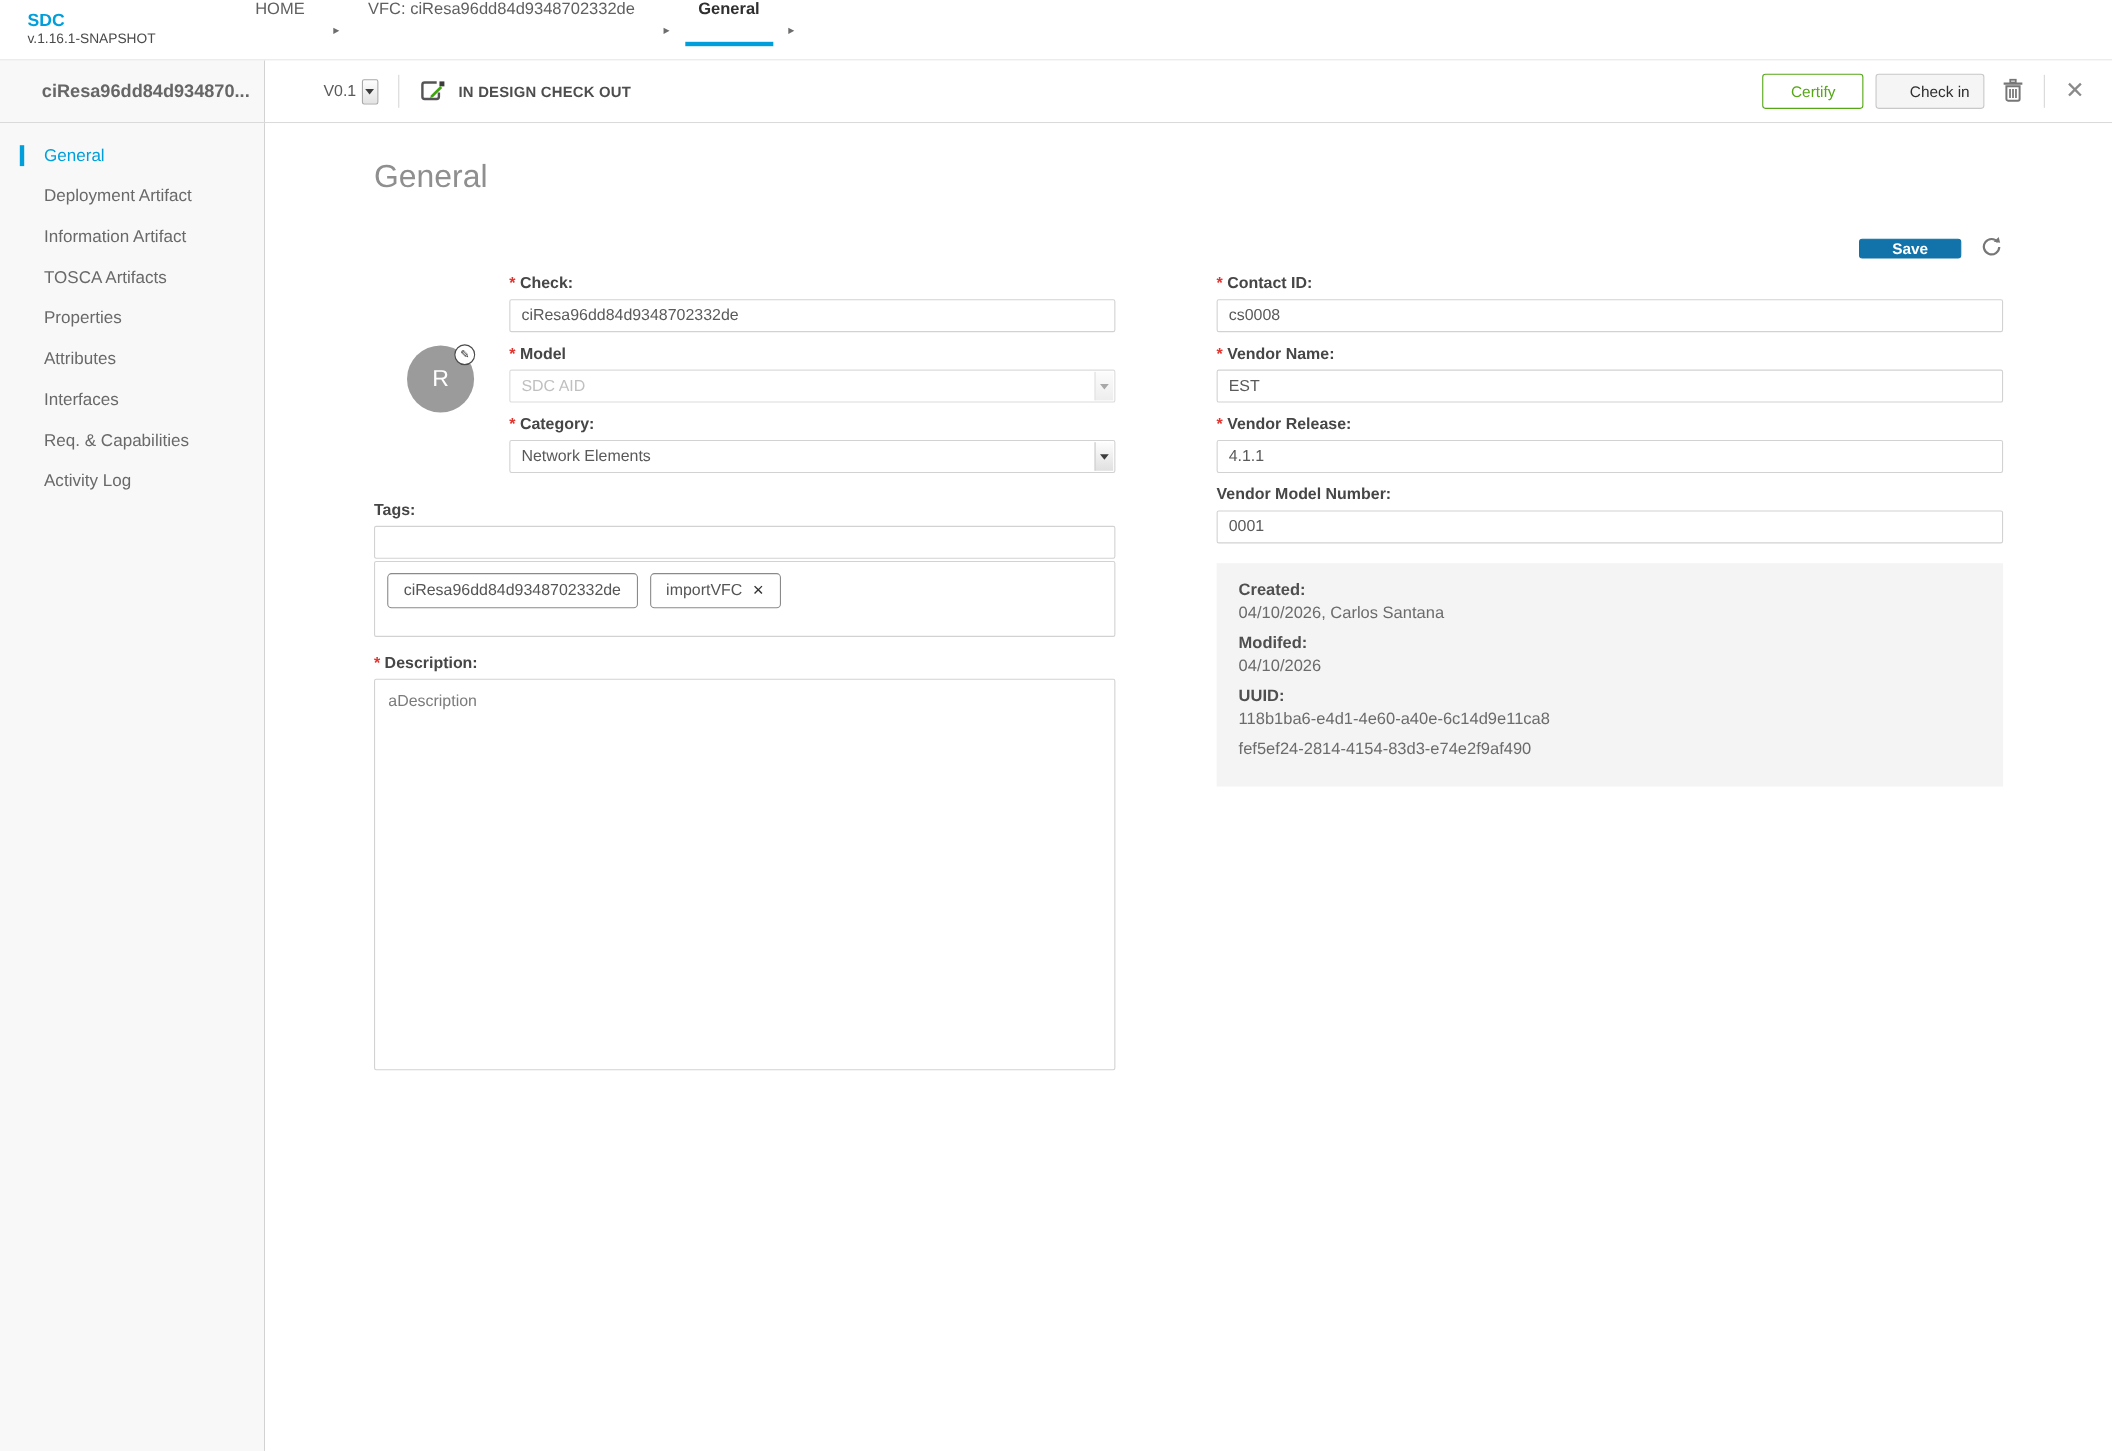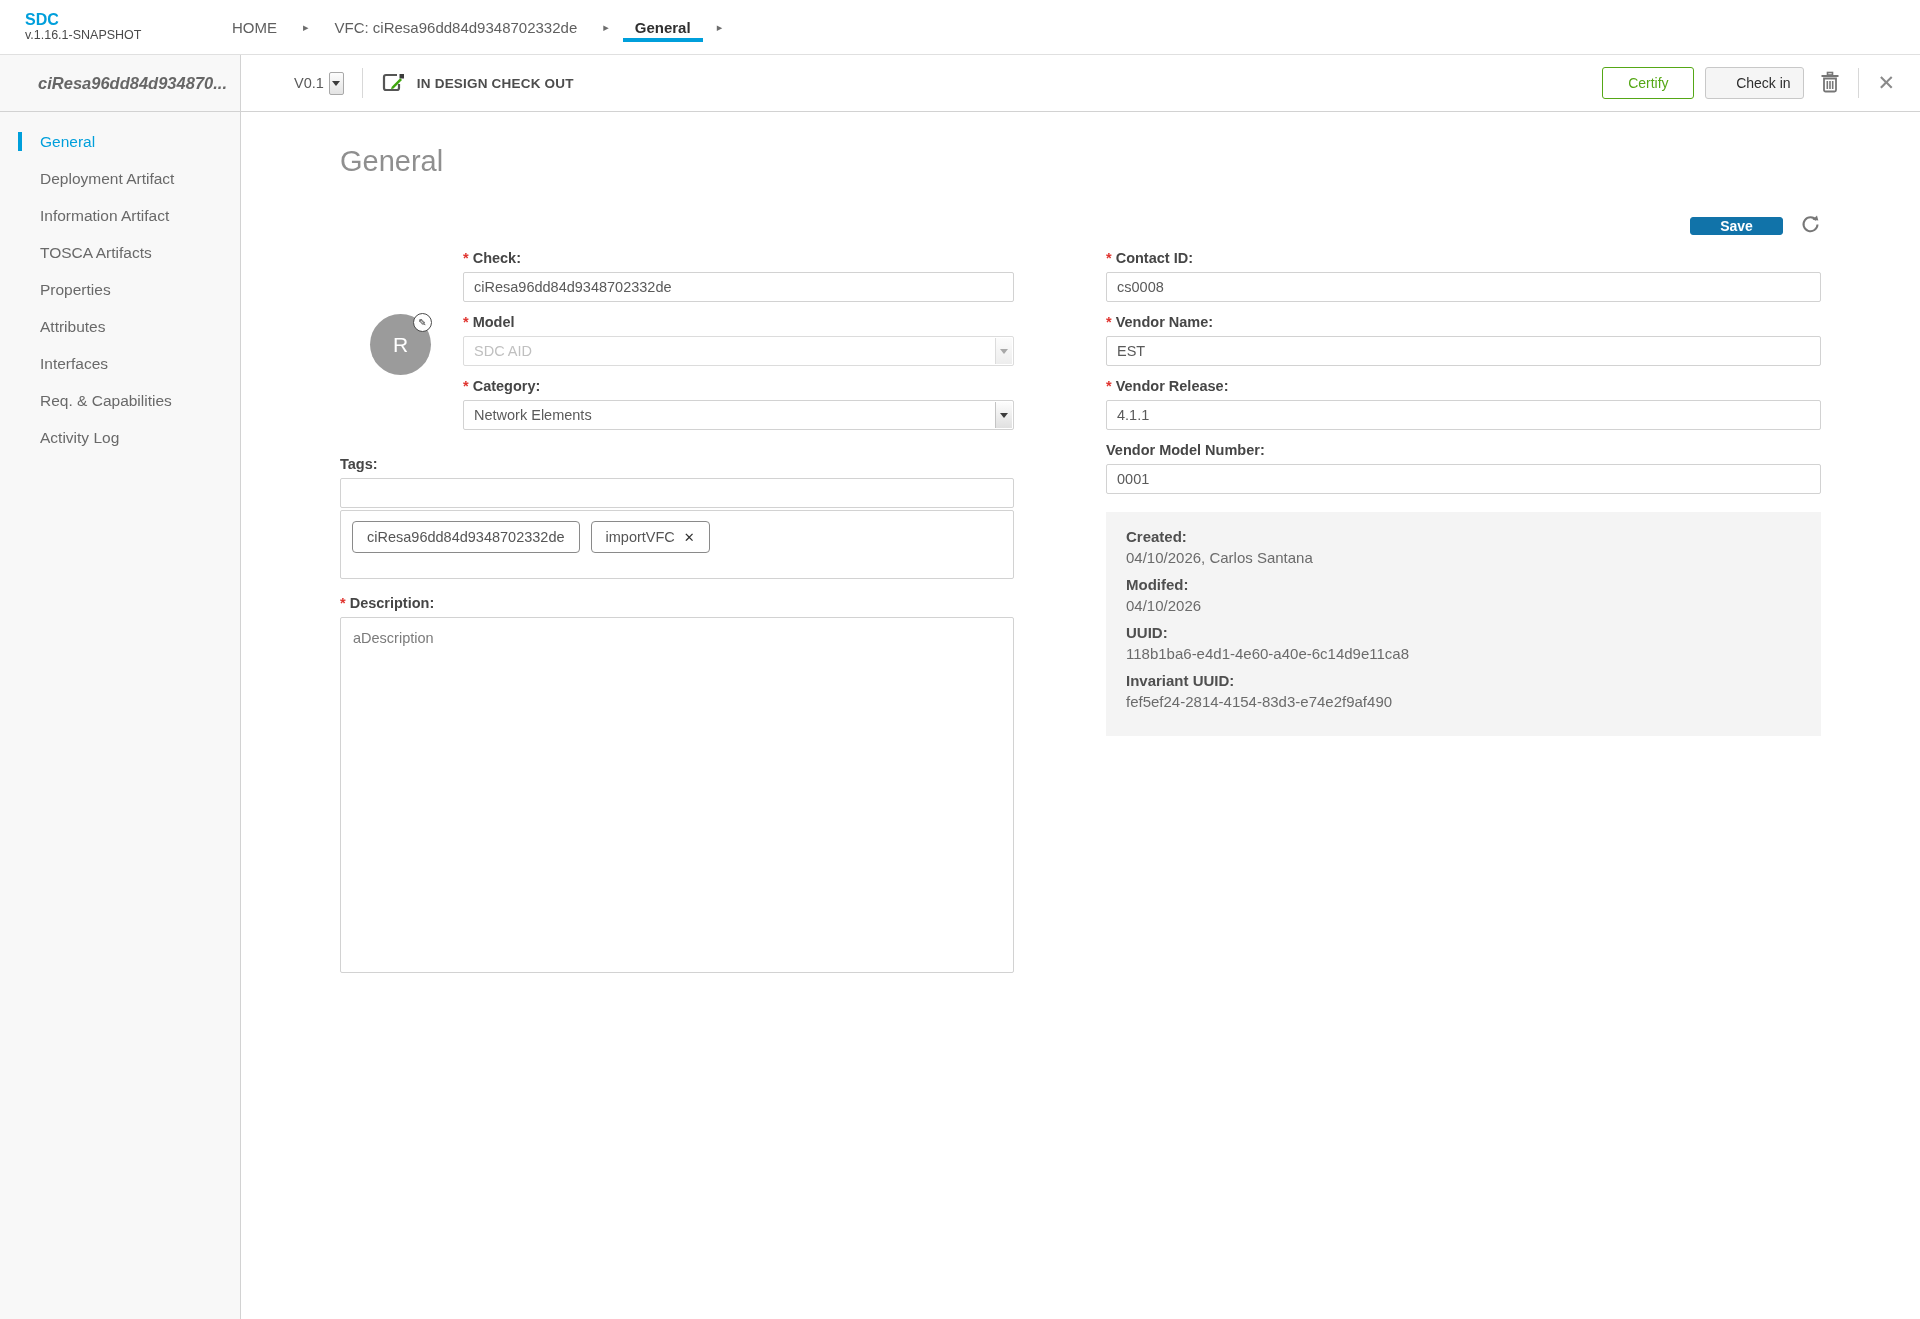--- a/index.html
+++ b/index.html
@@ -7,30 +7,30 @@
     font-family:"Liberation Sans","DejaVu Sans",sans-serif; color:#5a5a5a; }
 
   .app { width:1920px; height:1319px; display:flex; flex-direction:column; }
 
   
   .topnav { height:54px; display:flex; align-items:center; flex:0 0 auto; background:#fff; }
   .logo-block { width:220px; padding-left:25px; }
   .logo { color:#009fdb; font-size:16px; font-weight:700; line-height:17px; }
   .version-txt { color:#4a4a4a; font-size:12.5px; line-height:15px; }
   .tabs { display:flex; align-items:center; height:100%; }
-  .tab { position:relative; height:100%; display:flex; flex-direction:column; justify-content:center;
+  .tab { position:relative; height:100%; display:flex; flex-direction:column; 
          padding:0 12px; font-size:15px; color:#5f5f5f; cursor:pointer; }
   .tab.active { color:#2f2f2f; font-weight:700; }
   .tab-underline { position:absolute; left:0; right:0; top:38px; height:4px; background:#009fdb; }
   .crumb-arrow { color:#6d6d6d; font-size:11px; margin:0 14px; user-select:none; }
 
   
   .header-row { height:58px; flex:0 0 auto; display:flex; border-top:1px solid #e0e0e0; border-bottom:1px solid #d2d2d2; }
   .panel-head { width:241px; flex:0 0 auto; background:#f8f8f8; border-right:1px solid #d2d2d2;
-                display:flex; align-items:center; justify-content:flex-end; padding-right:13px;font-style:italic; }
+                display:flex; align-items:center; justify-content:flex-end; padding-right:13px; }
   .panel-title { font-size:16.5px; font-weight:700; color:#666; white-space:nowrap; }
   .toolbar { flex:1; display:flex; align-items:center; padding:0 25px 0 53px; background:#fff; }
   .ver-select { display:flex; align-items:center; cursor:pointer; }
   .ver-label { font-size:14.5px; color:#5a5a5a; margin-right:5px; }
   .select-btn { width:15px; height:23px; border:1px solid #a9a9a9; border-radius:2px;
                 background:linear-gradient(#fdfdfd,#e3e3e3); display:flex; align-items:center; justify-content:center; }
   .select-btn .tri { width:0; height:0; border-left:4px solid transparent; border-right:4px solid transparent;
                      border-top:5px solid #3c3c3c; }
   .vdiv { width:1px; height:30px; background:#d8d8d8; margin:0 18px; }
   .status-icon { margin-right:10px; display:flex; }
@@ -320,21 +320,20 @@
             </div>
             <div class="meta-entry">
               <div class="meta-label">Modifed:</div>
               <div class="meta-value">04/10/2026</div>
             </div>
             <div class="meta-entry">
               <div class="meta-label">UUID:</div>
               <div class="meta-value">118b1ba6-e4d1-4e60-a40e-6c14d9e11ca8</div>
             </div>
             <div class="meta-entry">
-              <div class="meta-label">Invariant UUID:</div>
               <div class="meta-value">fef5ef24-2814-4154-83d3-e74e2f9af490</div>
             </div>
           </div>
         </div>
       </div>
     </main>
   </div>
 </div>
 
 </body></html>

